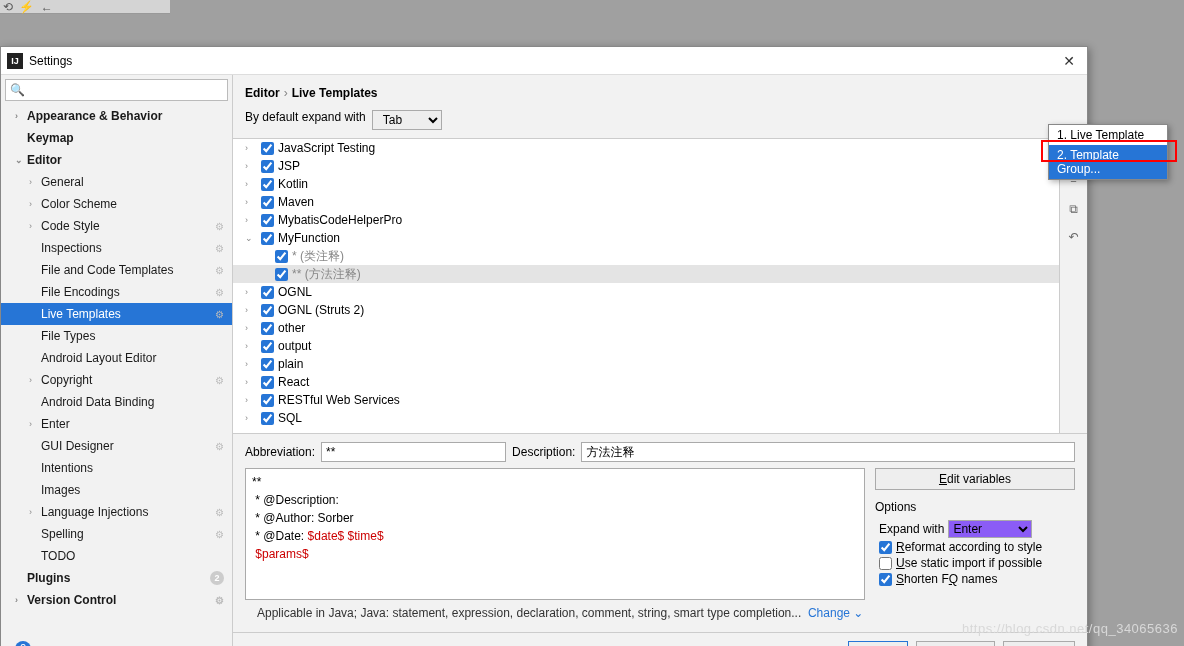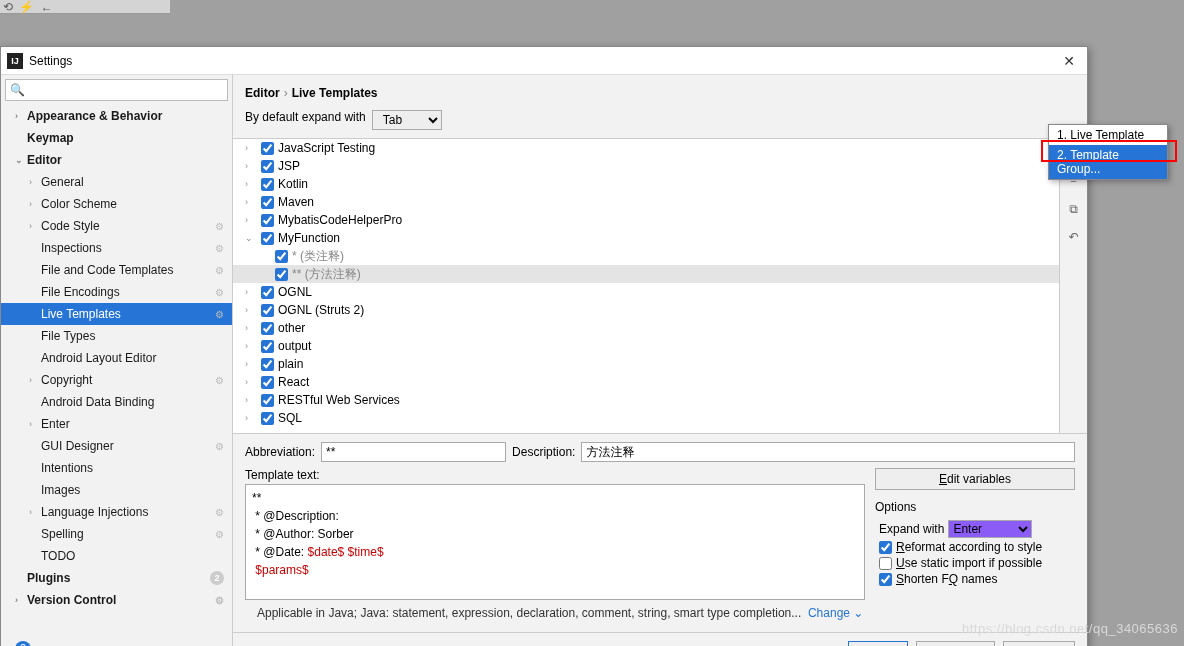--- a/index.html
+++ b/index.html
@@ -293,21 +293,20 @@
       </div>
       <div class="editor-panel">
         <div class="row">
           <span>Abbreviation:</span>
           <input type="text" class="abbr" value="**" style="">
           <span>Description:</span>
           <input type="text" class="desc" value="方法注释" style="">
         </div>
         <div class="tpl-body">
           <div class="tpl-text-col">
-            <span class="tpl-text-label">Template text:</span>
             <div class="code-box"><span>**</span>
 <span> * @Description:</span>
 <span> * @Author: Sorber</span>
 <span> * @Date: </span><span class="red">$date$ $time$</span>
 <span class="red"> $params$</span></div>
           </div>
           <div class="right-col">
             <div class="edit-vars-btn"><span class="u">E</span>dit variables</div>
             <div class="opts-title">Options</div>
             <div class="opts">

